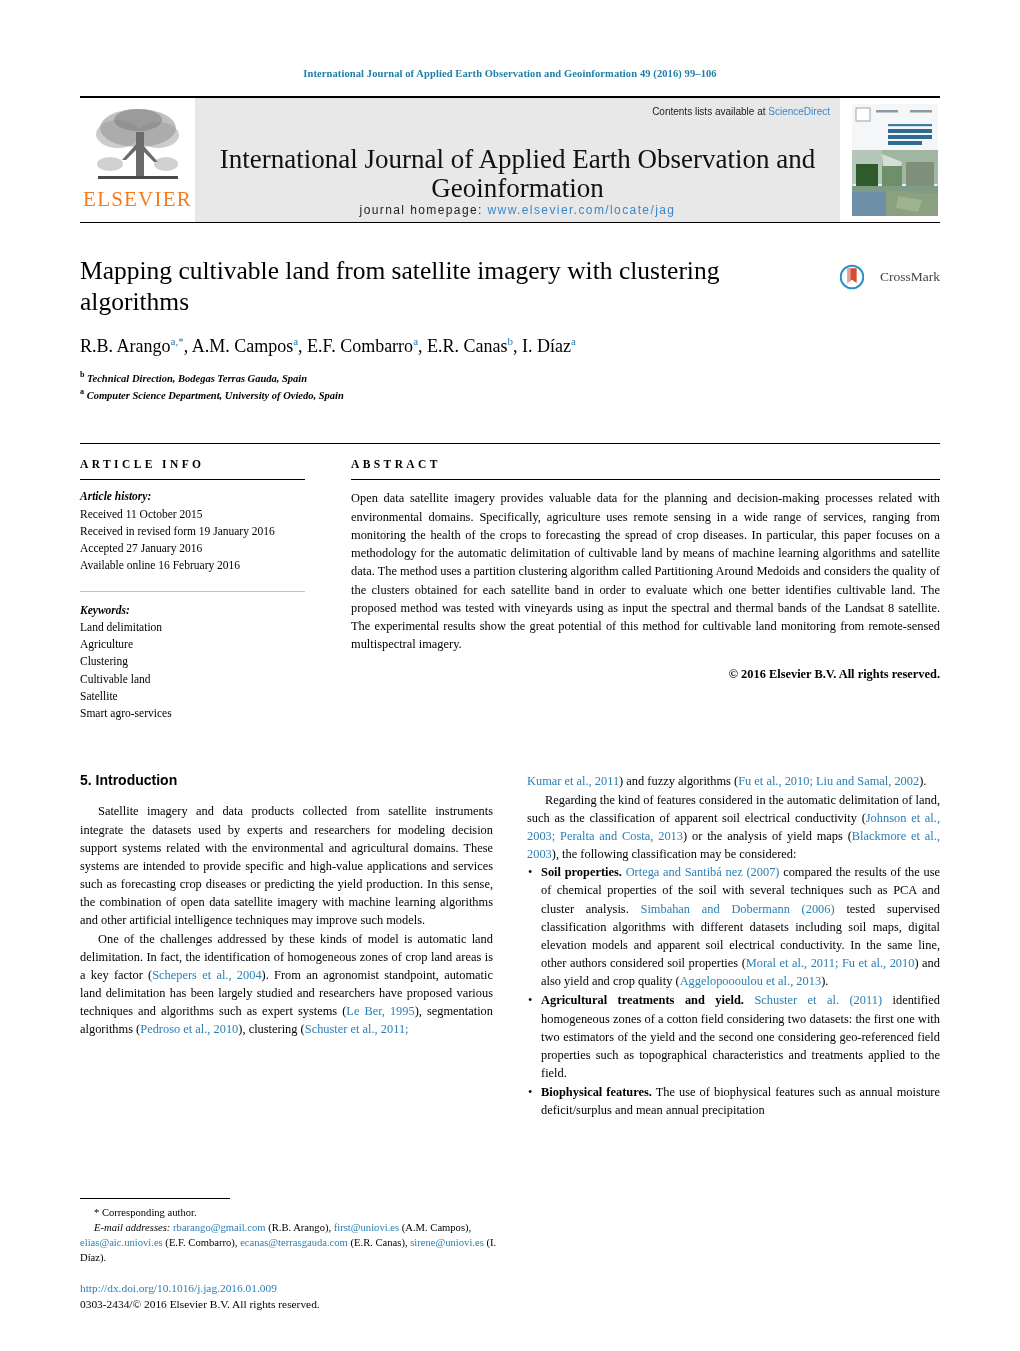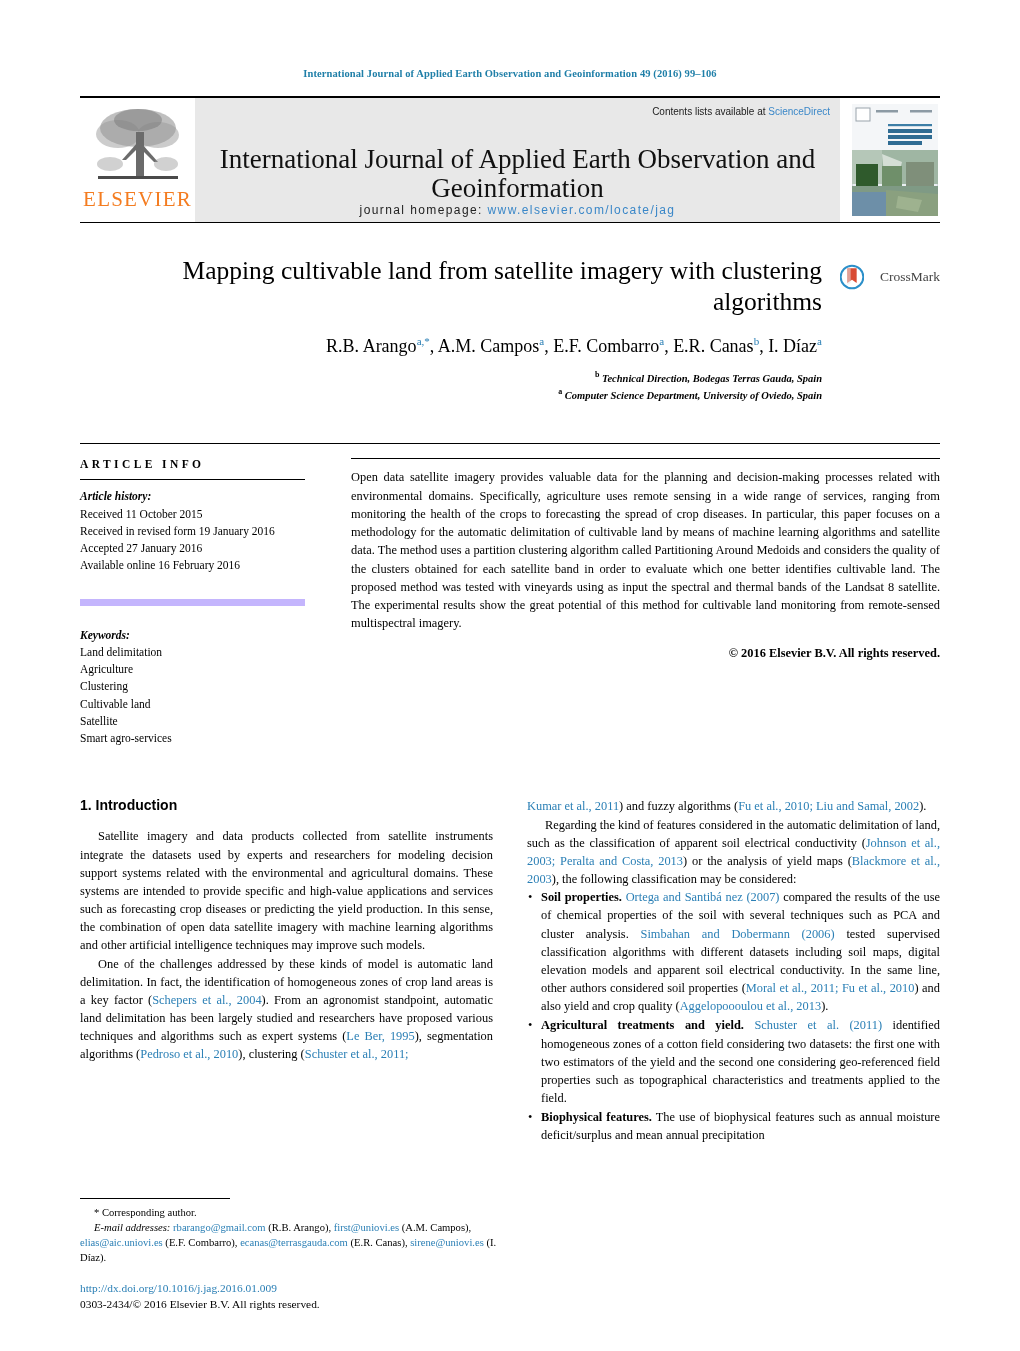--- a/index.html
+++ b/index.html
@@ -102,21 +102,21 @@
     align-items: center;
     justify-content: center;
   }
 
   
   .title-area {
     margin-top: 32px;
     display: flex;
     align-items: flex-start;
   }
-  .title-col { flex: 1 1 auto; padding-right: 18px; text-align: right; }
+  .title-col { flex: 1 1 auto; padding-right: 18px; }
   h1.paper-title {
     font-family: "Liberation Serif", serif;
     font-size: 25.5px;
     font-weight: normal;
     line-height: 1.22;
     margin: 0;
     color: #000;
   }
   .authors {
     font-size: 18px;
@@ -180,21 +180,21 @@
   .hist-label, .kw-label {
     font-style: italic;
     font-weight: bold;
     font-size: 11.5px;
     line-height: 1.5;
   }
   .hist-line, .kw-line {
     font-size: 11.5px;
     line-height: 1.5;
   }
-  .kw-block { margin-top: 24px; padding-top: 21px; border-top: 7px solid #c4b5fd; }
+  .kw-block { margin-top: 16px; padding-top: 10px; border-top: 1px solid #c4b5fd; }
   .abstract-body {
     font-size: 12.4px;
     line-height: 1.47;
     text-align: justify;
   }
   .copyright {
     text-align: right;
     font-size: 12.4px;
     margin-top: 14px;
     font-weight: bold;
@@ -370,29 +370,30 @@
         <div class="kw-line">Land delimitation</div>
         <div class="kw-line">Agriculture</div>
         <div class="kw-line">Clustering</div>
         <div class="kw-line">Cultivable land</div>
         <div class="kw-line">Satellite</div>
         <div class="kw-line">Smart agro-services</div>
       </div>
     </div>
 
     <div class="col-abstract">
+      <div class="sec-head">ABSTRACT</div>
       <div class="rule-abs"></div>
       <div class="abstract-body">Open data satellite imagery provides valuable data for the planning and decision-making processes related with environmental domains. Specifically, agriculture uses remote sensing in a wide range of services, ranging from monitoring the health of the crops to forecasting the spread of crop diseases. In particular, this paper focuses on a methodology for the automatic delimitation of cultivable land by means of machine learning algorithms and satellite data. The method uses a partition clustering algorithm called Partitioning Around Medoids and considers the quality of the clusters obtained for each satellite band in order to evaluate which one better identifies cultivable land. The proposed method was tested with vineyards using as input the spectral and thermal bands of the Landsat 8 satellite. The experimental results show the great potential of this method for cultivable land monitoring from remote-sensed multispectral imagery.</div>
       <div class="copyright">© 2016 Elsevier B.V. All rights reserved.</div>
     </div>
   </div>
 
   <div class="body-cols">
     <div class="bcol">
-      <h2 class="section-title">1.  Introduction</h2>
+      <h2 class="section-title">5.  Introduction</h2>
       <p class="para">Satellite imagery and data products collected from satellite instruments integrate the datasets used by experts and researchers for modeling decision support systems related with the environmental and agricultural domains. These systems are intended to provide specific and high-value applications and services such as forecasting crop diseases or predicting the yield production. In this sense, the combination of open data satellite imagery with machine learning algorithms and other artificial intelligence techniques may improve such models.</p>
       <p class="para">One of the challenges addressed by these kinds of model is automatic land delimitation. In fact, the identification of homogeneous zones of crop land areas is a key factor (<span class="ref">Schepers et al., 2004</span>). From an agronomist standpoint, automatic land delimitation has been largely studied and researchers have proposed various techniques and algorithms such as expert systems (<span class="ref">Le Ber, 1995</span>), segmentation algorithms (<span class="ref">Pedroso et al., 2010</span>), clustering (<span class="ref">Schuster et al., 2011;</span></p>
     </div>
 
     <div class="bcol">
       <p class="para cont"><span class="ref">Kumar et al., 2011</span>) and fuzzy algorithms (<span class="ref">Fu et al., 2010; Liu and Samal, 2002</span>).</p>
       <p class="para">Regarding the kind of features considered in the automatic delimitation of land, such as the classification of apparent soil electrical conductivity (<span class="ref">Johnson et al., 2003; Peralta and Costa, 2013</span>) or the analysis of yield maps (<span class="ref">Blackmore et al., 2003</span>), the following classification may be considered:</p>
       <ul class="bullets">
         <li><span class="bt">Soil properties.</span> <span class="ref">Ortega and Santibá nez (2007)</span> compared the results of the use of chemical properties of the soil with several techniques such as PCA and cluster analysis. <span class="ref">Simbahan and Dobermann (2006)</span> tested supervised classification algorithms with different datasets including soil maps, digital elevation models and apparent soil electrical conductivity. In the same line, other authors considered soil properties (<span class="ref">Moral et al., 2011; Fu et al., 2010</span>) and also yield and crop quality (<span class="ref">Aggelopoooulou et al., 2013</span>).</li>
         <li><span class="bt">Agricultural treatments and yield.</span> <span class="ref">Schuster et al. (2011)</span> identified homogeneous zones of a cotton field considering two datasets: the first one with two estimators of the yield and the second one considering geo-referenced field properties such as topographical characteristics and treatments applied to the field.</li>

